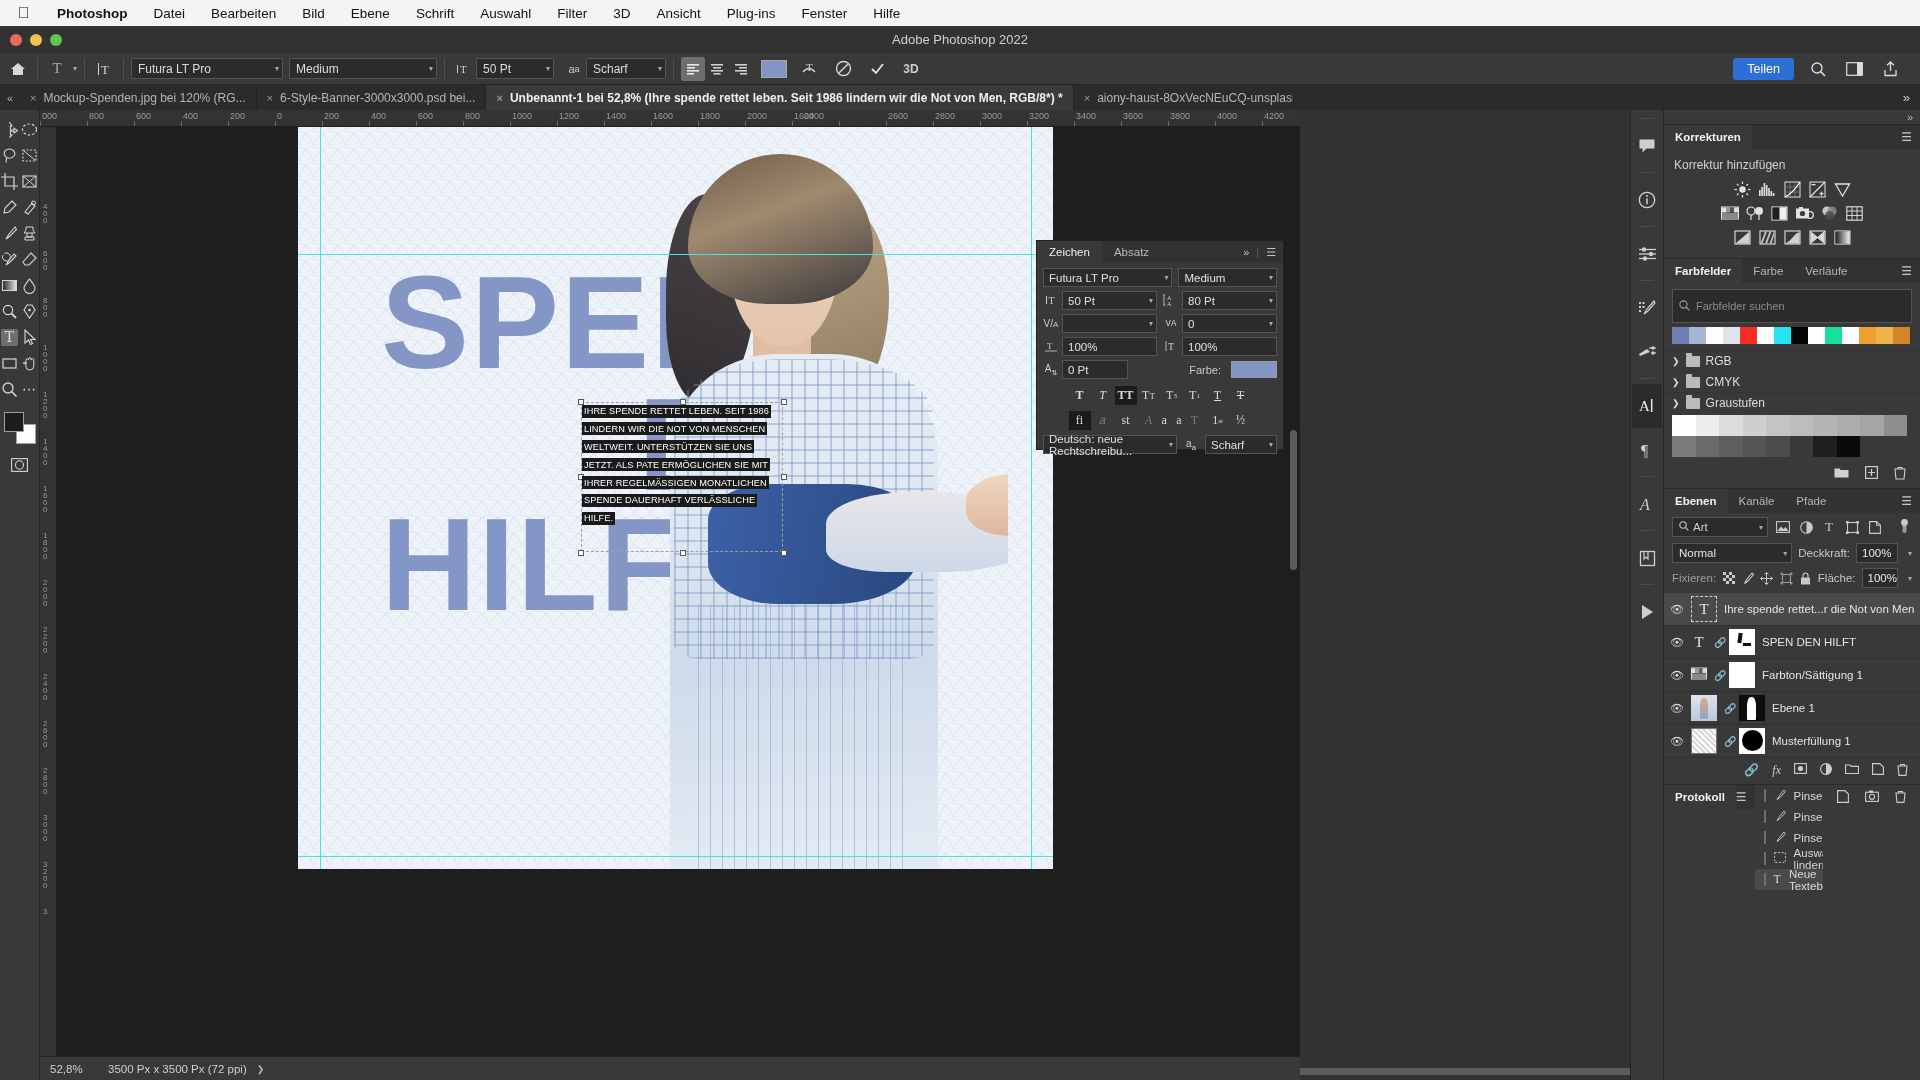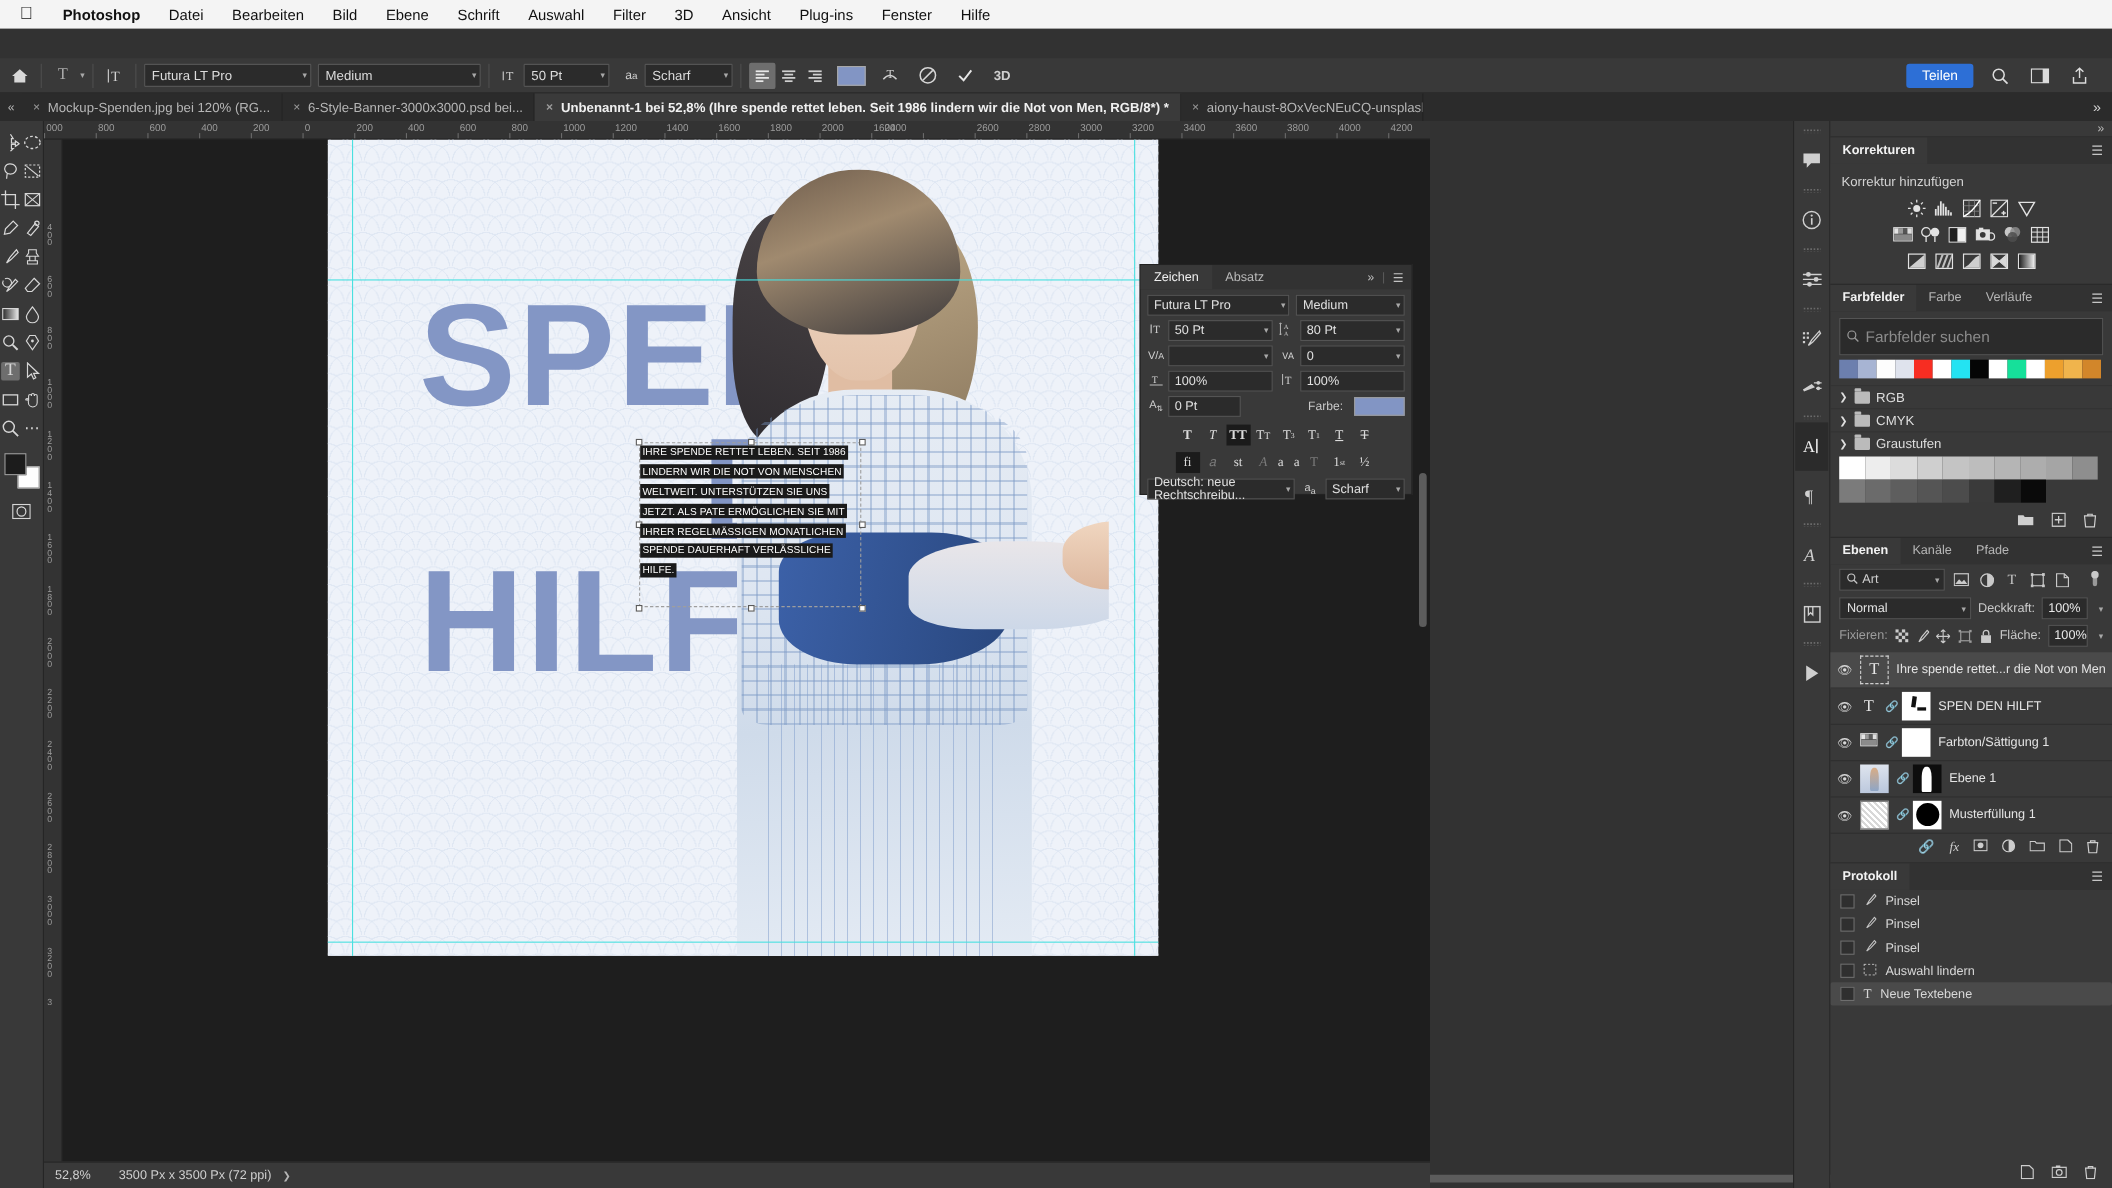--- a/index.html
+++ b/index.html
@@ -239,21 +239,21 @@
   .pmenu { margin-left: auto; padding-right: 8px; color: #c6c6c6; font-size: 12px; }
 
   .korr-body { padding: 9px 10px 12px; background: #393939; }
   .korr-title { font-size: 12px; color: #d2d2d2; margin-bottom: 8px; }
   .korr-grid { display: flex; flex-direction: column; gap: 6px; align-items: center; }
   .korr-line { display: flex; gap: 7px; }
   .ki { width: 18px; height: 18px; display: flex; align-items: center; justify-content: center; color: #e2e2e2; }
 
   .swatch-search {
     margin: 6px 8px 4px; height: 21px; background: #2b2b2b; border: 1px solid #545454;
-    display: flex; align-items: center; gap: 6px; padding: 16px 6px; font-size: 14px; color: #8b8b8b; text-align: center;
+    display: flex; align-items: center; gap: 6px; padding: 16px 6px; font-size: 11px; color: #8b8b8b; text-align: center;
   }
   .swatch-strip { display: flex; margin: 0 8px 6px; }
   .sw { width: 17px; height: 17px; }
   .folder-row {
     display: flex; align-items: center; gap: 6px; padding: 3px 8px; font-size: 12px; color: #dedede;
     border-top: 1px solid #333;
   }
   .fold-ico { width: 14px; height: 11px; background: #bbb; border-radius: 1px; position: relative; }
   .fold-ico::before { content:''; position:absolute; left:0; top:-3px; width:6px; height:3px; background:#bbb; border-radius:1px 1px 0 0;}
   .gray-grid { display: flex; flex-wrap: wrap; margin: 2px 8px 4px; }
@@ -323,20 +323,28 @@
     <div class="mi">Schrift</div>
     <div class="mi">Auswahl</div>
     <div class="mi">Filter</div>
     <div class="mi">3D</div>
     <div class="mi">Ansicht</div>
     <div class="mi">Plug-ins</div>
     <div class="mi">Fenster</div>
     <div class="mi">Hilfe</div>
   </div>
 
+  <div class="titlebar">
+    <div class="traffic">
+      <div class="dot r"></div>
+      <div class="dot y"></div>
+      <div class="dot g"></div>
+    </div>
+    <div class="title-text">Adobe Photoshop 2022</div>
+  </div>
 
   <div class="optionsbar">
     <div class="ico-btn home-ico">
       <svg width="16" height="14" viewBox="0 0 16 14">
           <path d="M8 1 L15 7 H13 V13 H3 V7 H1 Z" fill="#d8d8d8"></path>
         </svg>
     </div>
     <div class="ob-sep"></div>
     <div class="ico-btn" style="font-family:'Liberation Serif',serif;font-size:15px;color:#a9a9a9;">T</div>
     <div class="caret">▾</div>
@@ -1480,21 +1488,21 @@
         <span><svg width="12" height="12" viewBox="0 0 12 12">
               <path d="M0.6 0.6 h7.2 l3.6 3.4 v7.4 h-10.8z" stroke="#cdcdcd" fill="none" stroke-width="1.1"></path>
             </svg></span>
         <span><svg width="11" height="13" viewBox="0 0 11 13">
               <path d="M1 3 h9 l-1 9.4 h-7z" stroke="#cdcdcd" fill="none" stroke-width="1.1"></path>
               <path d="M3.5 3 V1.5 h4 V3" stroke="#cdcdcd" fill="none" stroke-width="1.1"></path>
             </svg></span>
       </div>
     </div>
 
-    <div class="panel" style="flex:1;display:flex;flex-direction:column;">
+    <div class="panel" style="flex:1;display:flex;">
       <div class="panel-tabs">
         <div class="ptab active">Protokoll</div>
         <div class="pmenu">☰</div>
       </div>
       <div style="flex:1;overflow:hidden;">
         <div class="hist-row">
           <span class="hbox"></span>
           <span><svg width="12" height="12" viewBox="0 0 12 12">
                 <path d="M10 1 L5.5 6.5 L3 10.5 L6.5 8 L11.5 2.5 Z" stroke="#c4c4c4" fill="none" stroke-width="1"></path>
               </svg></span>

